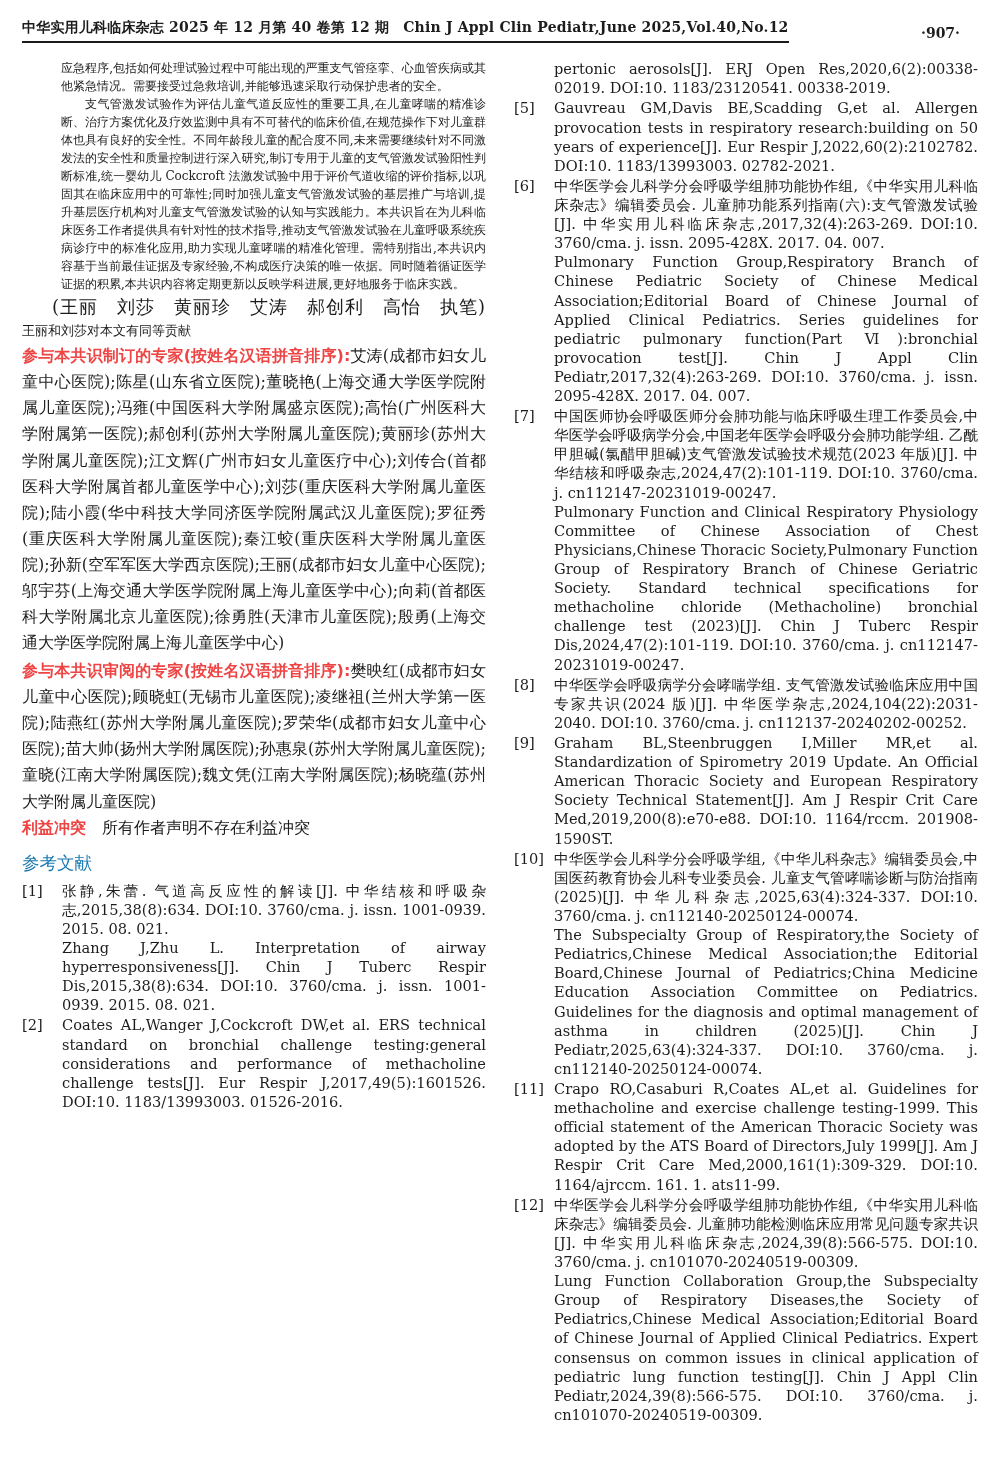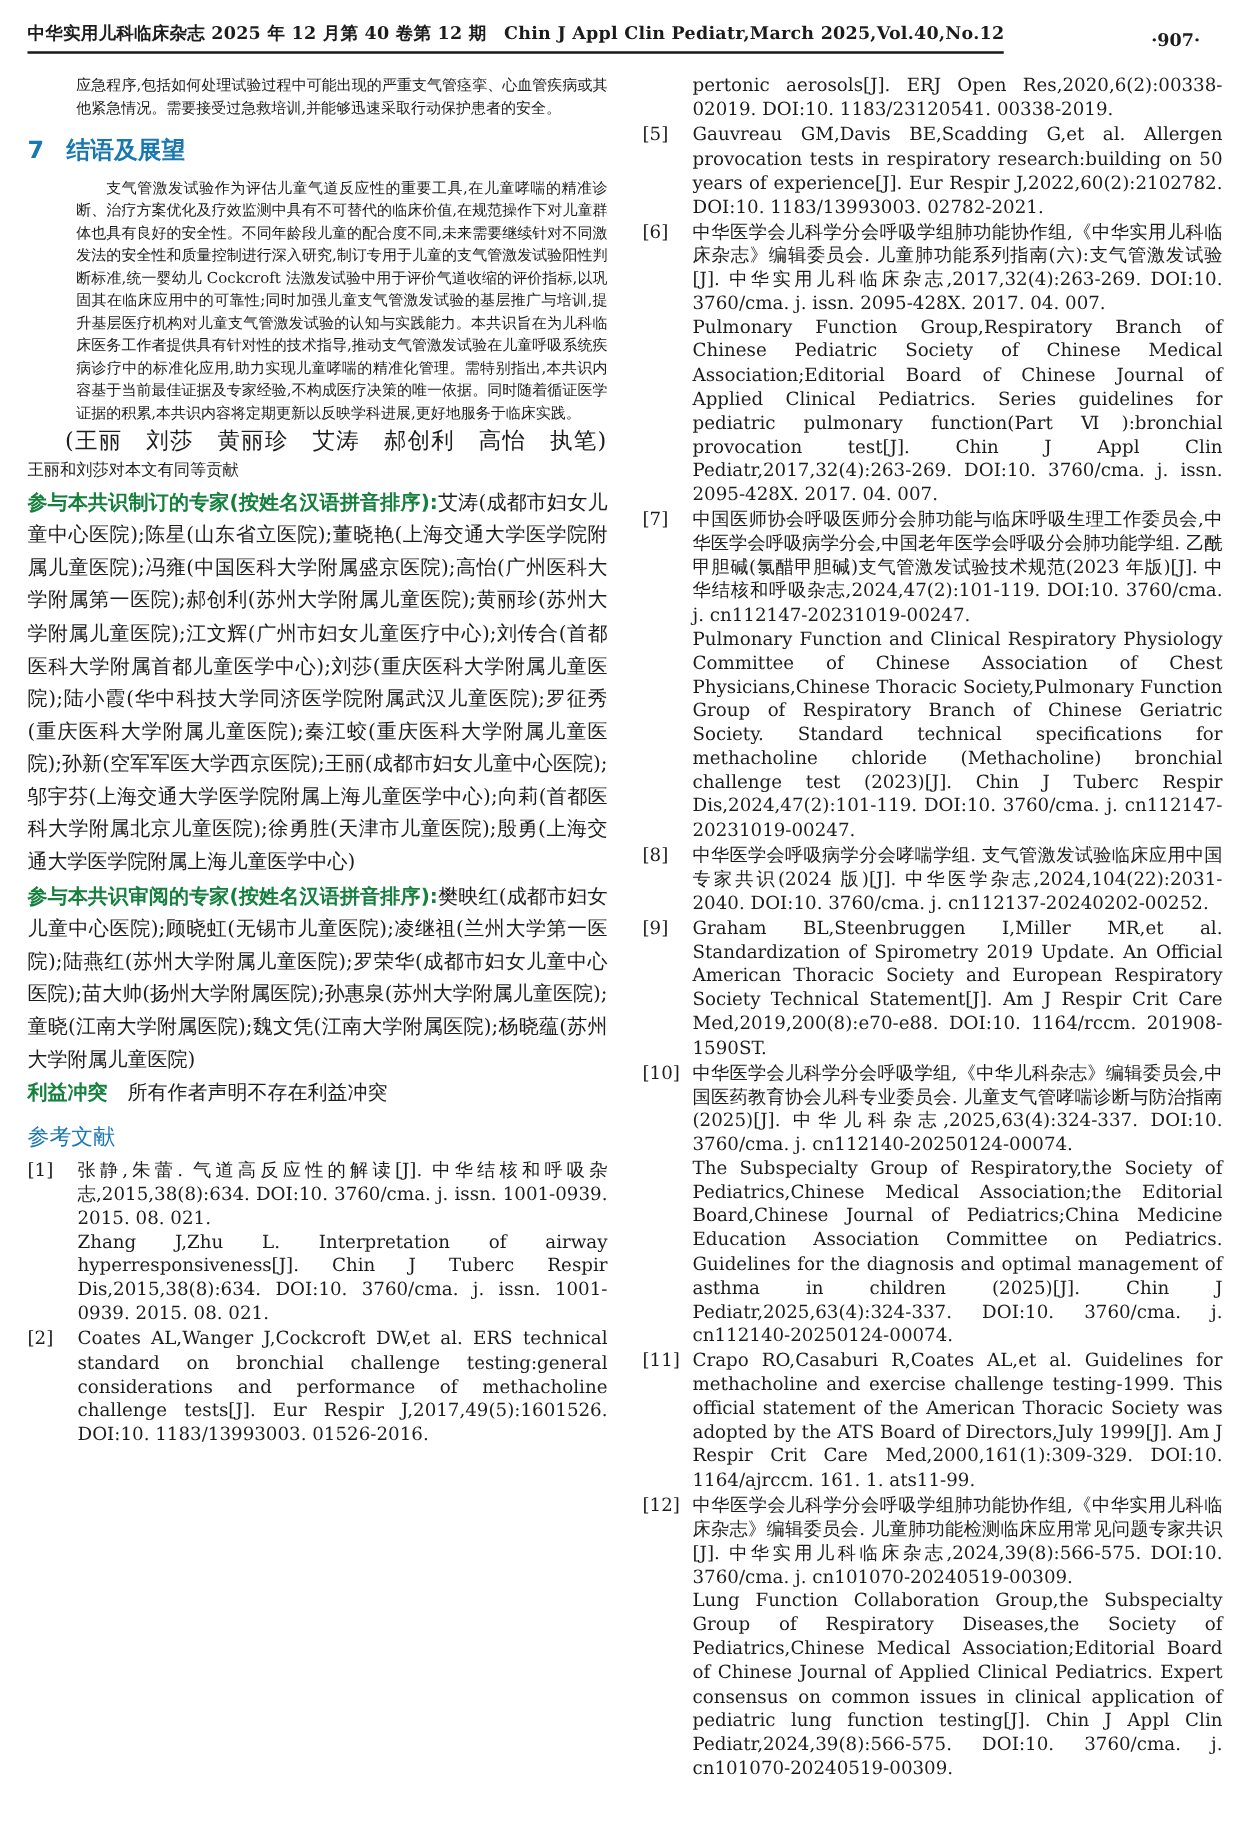--- a/index.html
+++ b/index.html
@@ -31,21 +31,21 @@
     color:#1a78b0; font-weight:bold; font-size:19px;
     margin:12px 0 8px 0; text-align:left;
   }
   .sec-head .num { margin-right:18px; }
   .byline { font-size:18px; text-align:right; line-height:1.55; letter-spacing:1px; }
   .contrib { font-size:13px; line-height:1.55; }
   
   .experts { font-size:16px; line-height:1.63; margin-top:2px; }
   .blue-label {
     font-family:"DejaVu Sans","Liberation Sans",sans-serif;
-    color:#15803d; font-weight:bold;
+    color:#ef4444; font-weight:bold;
   }
   .conflict-line { font-size:16px; line-height:1.63; }
   .conflict-line .blue-label { margin-right:16px; }
   
   .ref-heading {
     font-family:"DejaVu Sans","Liberation Sans",sans-serif;
     color:#1a78b0; font-weight:normal; font-size:17.5px;
     margin:10px 0 6px 0; text-align:left;
   }
   .refs { font-size:14.6px; line-height:1.31; }
@@ -54,33 +54,30 @@
   .ref p { text-align:justify; }
 </style>
 </head>
 <body>
 
 <div class="page">
   <div class="page-inner">
 
     <div class="hdr">
       <div class="hdr-title">
-        <span>中华实用儿科临床杂志 2025 年 12 月第 40 卷第 12 期</span><span class="en">Chin J Appl Clin Pediatr,March 2025,Vol.40,No.12</span>
+        <span>中华实用儿科临床杂志 2025 年 12 月第 40 卷第 12 期</span><span class="en">Chin J Appl Clin Pediatr,June 2025,Vol.40,No.12</span>
       </div>
       <div class="hdr-page">·907·</div>
     </div>
 
     <div class="cols">
 
       <div class="col">
         <p class="body-p">应急程序,包括如何处理试验过程中可能出现的严重支气管痉挛、心血管疾病或其他紧急情况。需要接受过急救培训,并能够迅速采取行动保护患者的安全。</p>
 
-        <div class="sec-head">
-          <span class="num">7</span><span>结语及展望</span>
-        </div>
 
         <p class="body-p indent">支气管激发试验作为评估儿童气道反应性的重要工具,在儿童哮喘的精准诊断、治疗方案优化及疗效监测中具有不可替代的临床价值,在规范操作下对儿童群体也具有良好的安全性。不同年龄段儿童的配合度不同,未来需要继续针对不同激发法的安全性和质量控制进行深入研究,制订专用于儿童的支气管激发试验阳性判断标准,统一婴幼儿 Cockcroft 法激发试验中用于评价气道收缩的评价指标,以巩固其在临床应用中的可靠性;同时加强儿童支气管激发试验的基层推广与培训,提升基层医疗机构对儿童支气管激发试验的认知与实践能力。本共识旨在为儿科临床医务工作者提供具有针对性的技术指导,推动支气管激发试验在儿童呼吸系统疾病诊疗中的标准化应用,助力实现儿童哮喘的精准化管理。需特别指出,本共识内容基于当前最佳证据及专家经验,不构成医疗决策的唯一依据。同时随着循证医学证据的积累,本共识内容将定期更新以反映学科进展,更好地服务于临床实践。</p>
 
         <p class="byline">(王丽　刘莎　黄丽珍　艾涛　郝创利　高怡　执笔)</p>
         <p class="contrib">王丽和刘莎对本文有同等贡献</p>
 
         <p class="experts">
           <span class="blue-label">参与本共识制订的专家(按姓名汉语拼音排序):</span><span>艾涛(成都市妇女儿童中心医院);陈星(山东省立医院);董晓艳(上海交通大学医学院附属儿童医院);冯雍(中国医科大学附属盛京医院);高怡(广州医科大学附属第一医院);郝创利(苏州大学附属儿童医院);黄丽珍(苏州大学附属儿童医院);江文辉(广州市妇女儿童医疗中心);刘传合(首都医科大学附属首都儿童医学中心);刘莎(重庆医科大学附属儿童医院);陆小霞(华中科技大学同济医学院附属武汉儿童医院);罗征秀(重庆医科大学附属儿童医院);秦江蛟(重庆医科大学附属儿童医院);孙新(空军军医大学西京医院);王丽(成都市妇女儿童中心医院);邬宇芬(上海交通大学医学院附属上海儿童医学中心);向莉(首都医科大学附属北京儿童医院);徐勇胜(天津市儿童医院);殷勇(上海交通大学医学院附属上海儿童医学中心)</span>
         </p>
 

